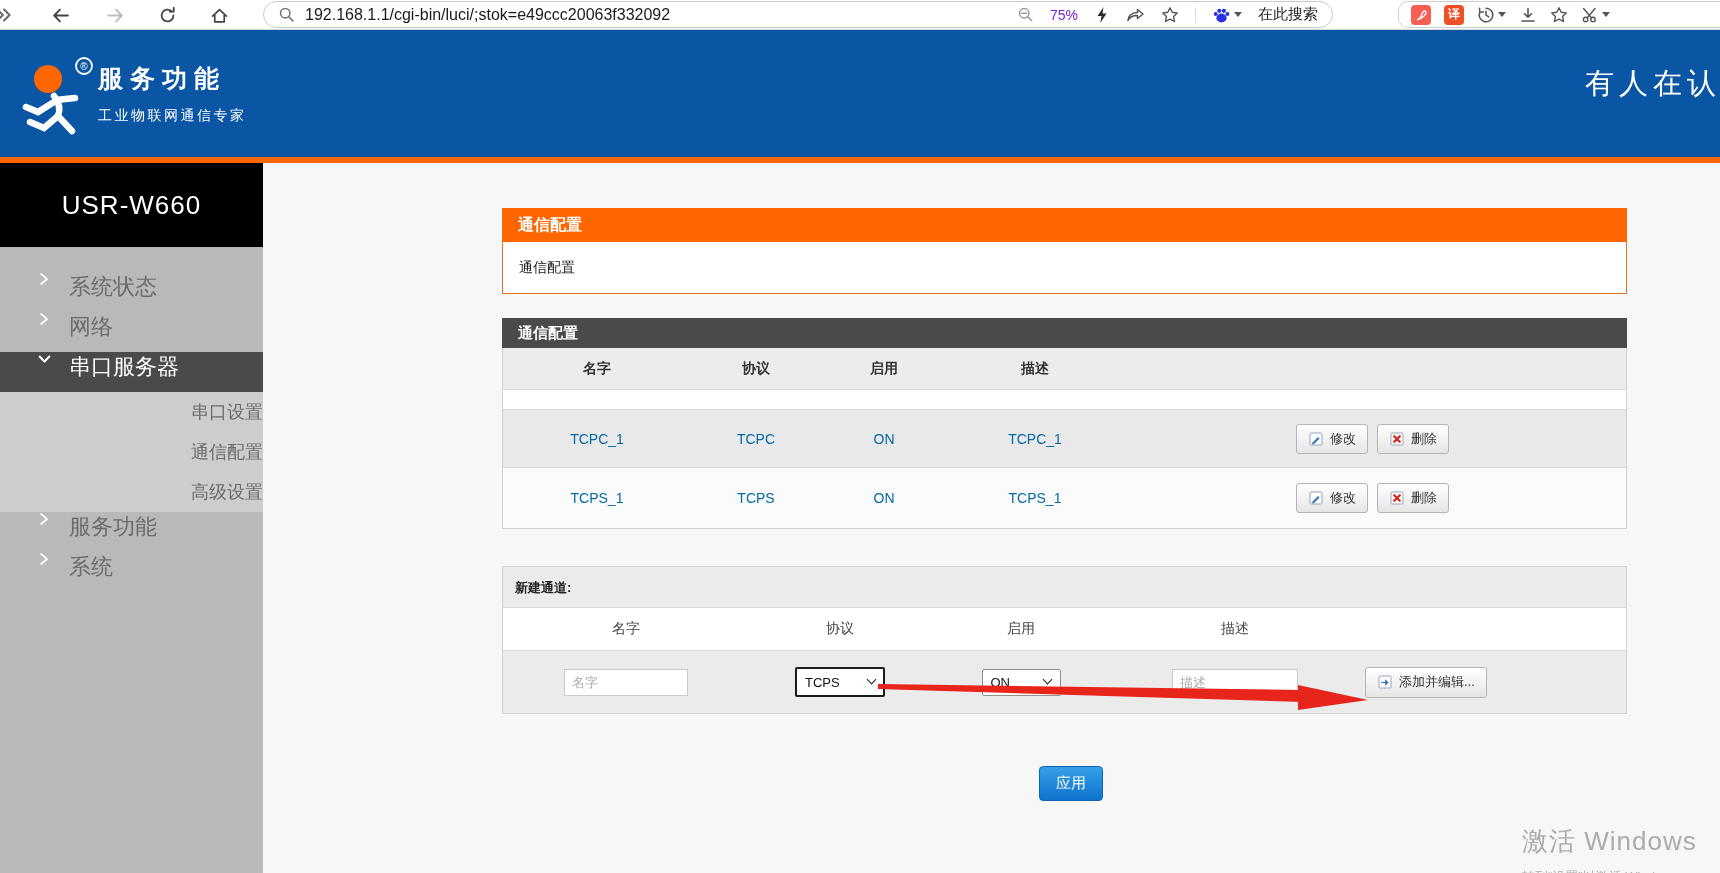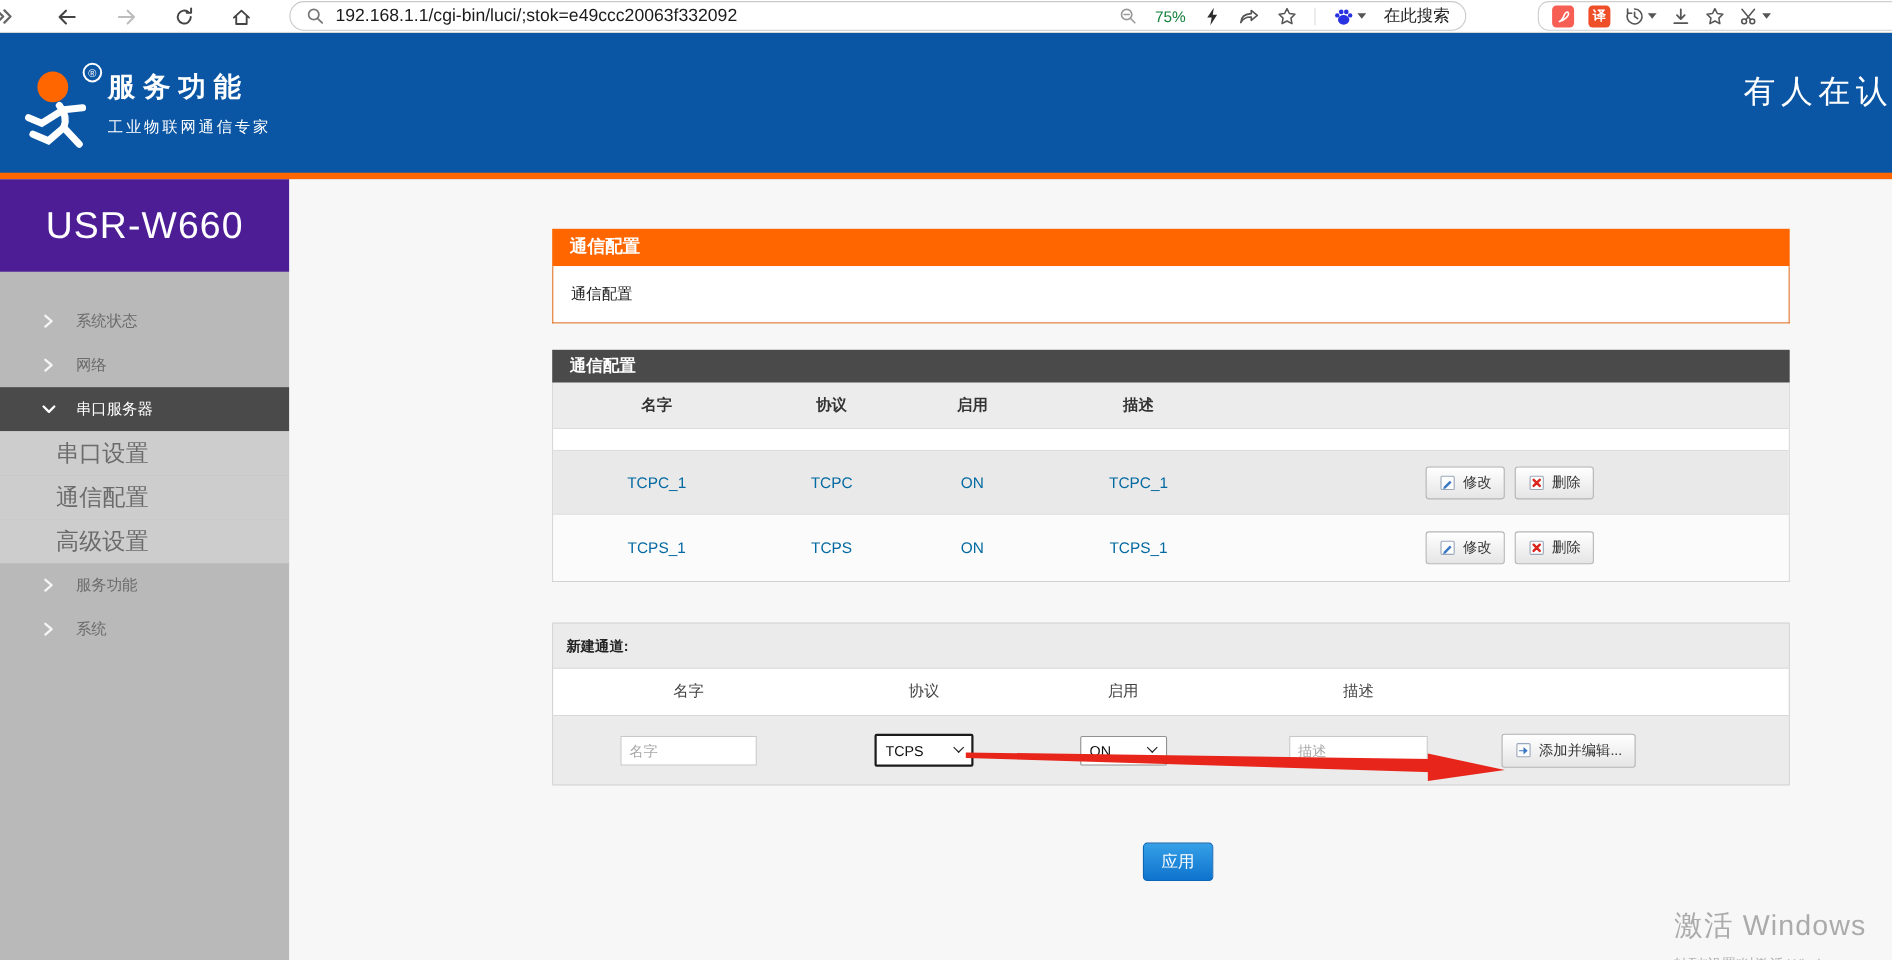--- a/index.html
+++ b/index.html
@@ -10,21 +10,21 @@
   
   .bbar { position:absolute; top:0; left:0; width:1720px; height:30px; background:#fff;
     border-bottom:1px solid #d6d6d6; z-index:6; }
   .bic { position:absolute; top:3px; width:24px; height:24px; display:flex; align-items:center; justify-content:center; cursor:pointer; }
   .bic.ovf { left:-8px; } .bic.back { left:48px; } .bic.fwd { left:103px; }
   .bic.refresh { left:155px; } .bic.home { left:207px; }
   .addr { position:absolute; left:263px; top:1px; width:1070px; height:27px; background:#fff;
     border:1px solid #c9c9c9; border-radius:14px; display:flex; align-items:center; padding:0 14px; gap:10px; }
   .url { font-size:16px; color:#1b1b1b; white-space:nowrap; }
   .aright { margin-left:auto; display:flex; align-items:center; gap:16px; }
-  .zl { font-size:14px; color:#15803d; }
+  .zl { font-size:14px; color:#6d28d9; }
   .adiv { width:1px; height:16px; background:#dcdcdc; }
   .hint { font-size:15px; color:#1d1d1d; white-space:nowrap; }
   .aic { display:flex; align-items:center; gap:3px; }
   .caret-dn { width:0; height:0; border-left:4px solid transparent; border-right:4px solid transparent; border-top:5px solid #555; }
   .extbar { position:absolute; left:1398px; top:1px; width:332px; height:27px; background:#fff;
     border:1px solid #cfcfcf; border-radius:10px; display:flex; align-items:center; gap:13px; padding:0 12px; }
   .sqic { width:20px; height:20px; border-radius:4px; display:flex; align-items:center; justify-content:center; cursor:pointer; }
   .pdf { background:#f85f54; }
   .trn { background:#ef4f28; color:#fff; font-size:12px; font-weight:bold; }
 
@@ -32,28 +32,28 @@
   .shead { position:absolute; top:30px; left:0; width:1720px; height:133px; background:#0a56a4;
     border-bottom:6px solid #ff6600; overflow:hidden; }
   .logo { position:absolute; left:12px; top:22px; }
   .brand { position:absolute; left:98px; top:32px; color:#fff; }
   .brand-t { font-size:25px; font-weight:bold; letter-spacing:7px; }
   .brand-s { margin-top:12px; font-size:14px; letter-spacing:2.5px; }
   .slogan { position:absolute; left:1585px; top:34px; font-size:29px; color:#fff; letter-spacing:5px; white-space:nowrap; }
 
   
   .sbar { position:absolute; top:163px; left:0; width:263px; height:710px; background:#b9b9b9; }
-  .device { height:84px; background:#4c1d95; color:#fff; font-size:34px;
+  .device { height:84px; background:#000000; color:#fff; font-size:26px;
     display:flex; align-items:center; justify-content:center; letter-spacing:1px; }
   .nav { margin-top:25px; }
-  .nitem { height:40px; display:flex; align-items:center; font-size:14px; color:#6b6b6b; cursor:pointer; }
+  .nitem { height:40px; display:flex; font-size:22px; color:#6b6b6b; cursor:pointer; }
   .nchev { margin-left:38px; margin-right:18px; width:13px; height:14px; flex:0 0 13px; }
   .nitem.active { background:#4a4a4a; color:#fff; }
   .nsub { height:40px; background:#cdcdcd; display:flex; align-items:center;
-    padding-left:51px; font-size:21px; color:#6b6b6b; cursor:pointer; }
+    padding-left:51px; font-size:18px; color:#6b6b6b; cursor:pointer;justify-content:flex-end; }
 
   
   .content { position:absolute; left:263px; top:163px; width:1457px; height:710px; background:#f7f7f7; }
   .sec1 { position:absolute; left:239px; top:45px; width:1125px; }
   .sec1-bar { height:34px; background:#ff6600; color:#fff; font-weight:bold; font-size:16px;
     line-height:34px; padding-left:16px; }
   .sec1-body { height:52px; background:#fff; border:1px solid #e0762a; border-top:none;
     font-size:14px; color:#1a1a1a; line-height:50px; padding-left:16px; }
 
   .sec2 { position:absolute; left:239px; top:155px; width:1125px; }

